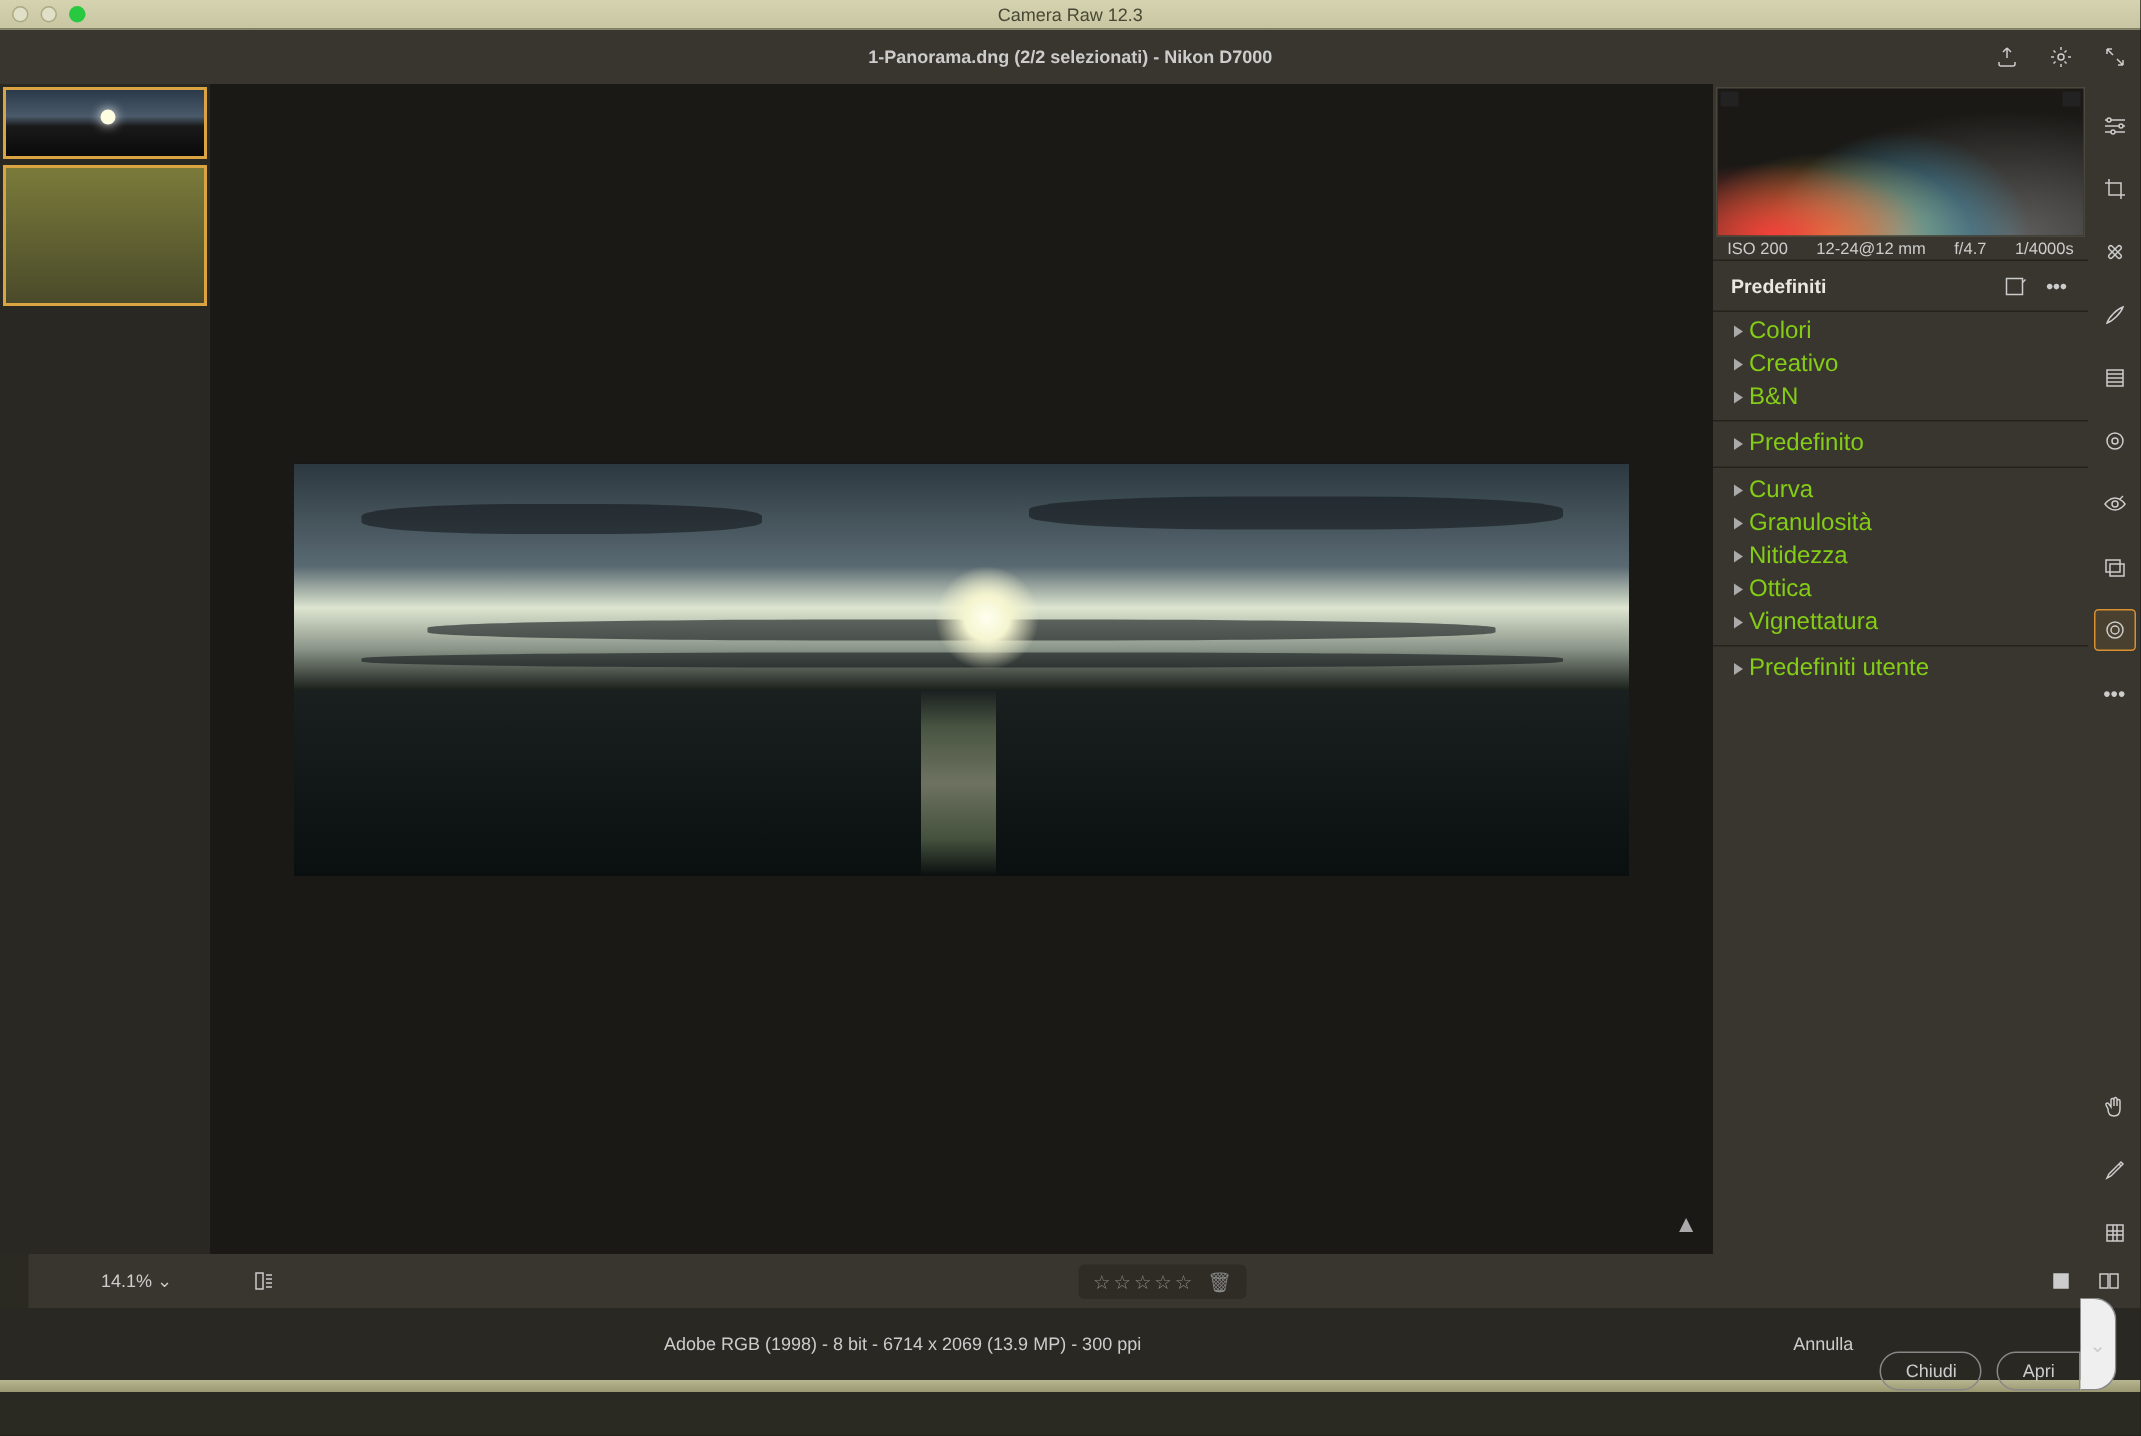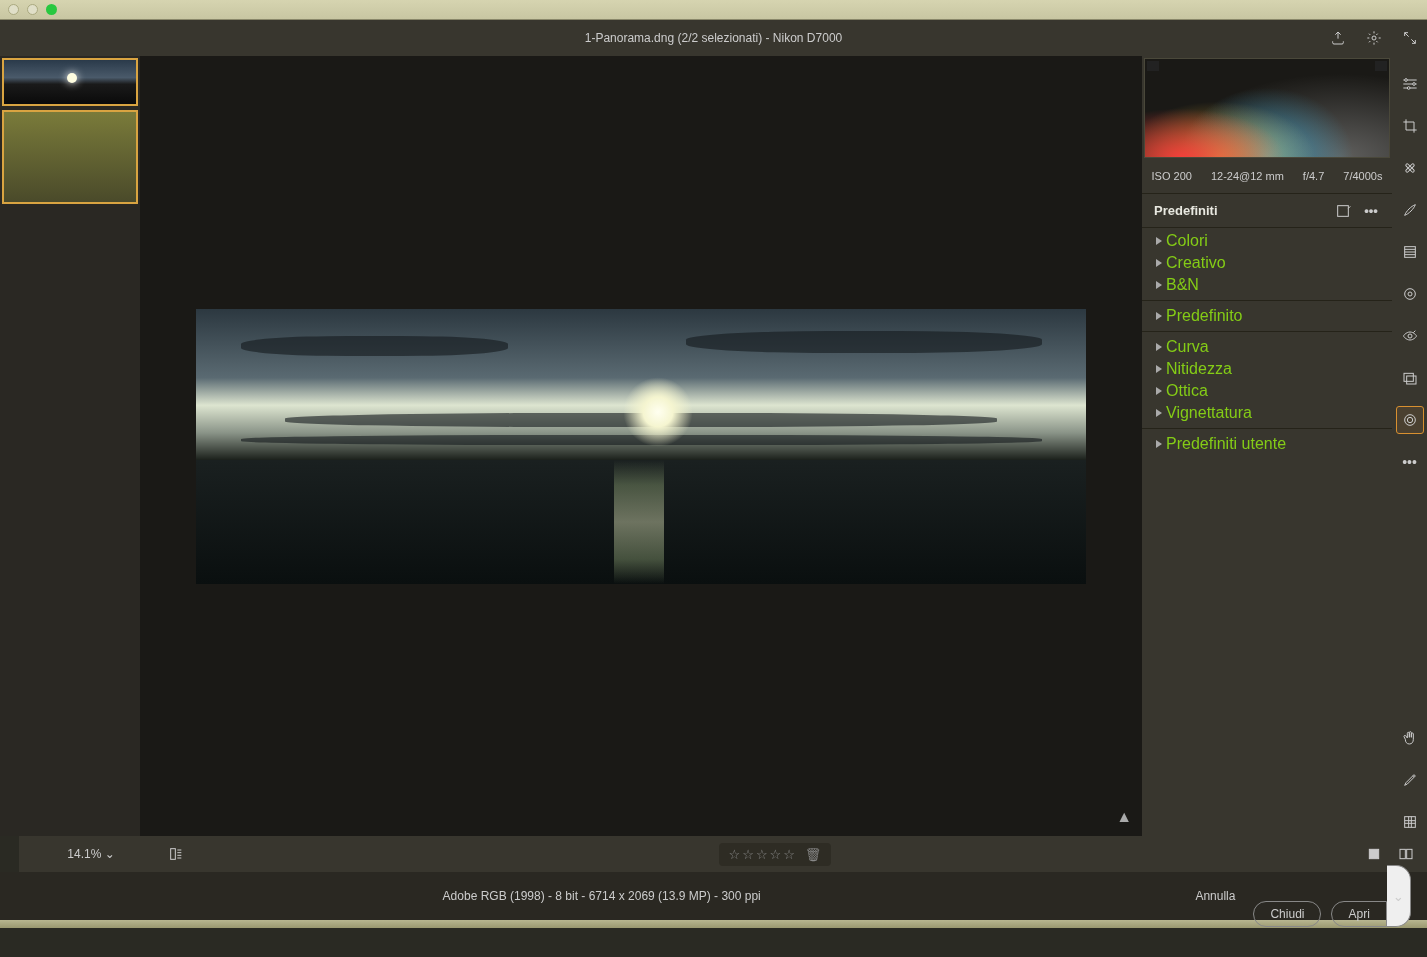--- a/index.html
+++ b/index.html
@@ -9,21 +9,21 @@
 .titlebar { height: 20px; background: linear-gradient(#d6d4b0,#c8c6a2); display: flex; align-items: center; position: relative; border-bottom: 1px solid #8a886a; }
 .traffic { display: flex; gap: 8px; padding-left: 8px; }
 .dot { width: 11px; height: 11px; border-radius: 50%; }
 .dot.r { background: #e0dfc8; border:1px solid #aaa97f;}
 .dot.y { background: #e0dfc8; border:1px solid #aaa97f;}
 .dot.g { background: #28c840; }
 .titlebar .title { position: absolute; left: 0; right: 0; text-align: center; font-size: 12px; color: #484836; }
 
 
 .header { height: 36px; background: #38362e; display: flex; align-items: center; color: #ccc; font-size: 12px; position: relative; }
-.header .fname { position: absolute; left: 0; right:0; text-align:center; }
+.header .fname { position: absolute; left: 0; right:0; text-align:center;font-weight:bold; }
 .header .icons { position: absolute; right: 8px; display: flex; gap: 18px; align-items:center; }
 .icn { width: 18px; height: 18px; display:flex; align-items:center; justify-content:center; color:#ccc; }
 
 
 .main { display: flex; height: 780px; }
 .filmstrip { width: 140px; background: #2a2823; padding: 2px; display:flex; flex-direction:column; gap:4px;}
 .thumb { width: 136px; border: 2px solid transparent; }
 .thumb.sel { border-color: #d9a441; }
 .thumb-inner { width:100%; height:44px; background:#333; position:relative; overflow:hidden;}
 .thumb2 .thumb-inner{ height:90px; background:linear-gradient(#7a7b3a,#4a4a2a);}
@@ -36,21 +36,21 @@
 .sun{position:absolute;left:48%;top:25%;width:70px;height:70px;background:radial-gradient(#fffff0,#f5f5d0 30%,transparent 70%);border-radius:50%;}
 .water{position:absolute;bottom:0;left:0;right:0;height:45%;background:linear-gradient(#1a2020,#0a0f0f);}
 .reflection{position:absolute;left:47%;bottom:0;width:50px;height:45%;background:linear-gradient(transparent,#6a7a5a 20%,#aab090 50%,#6a7a5a 80%,transparent);opacity:.6;}
 .cloud{position:absolute;background:rgba(20,25,28,.6);border-radius:40%;}
 .warn-tri{position:absolute;right:10px;bottom:10px;color:#aaa;font-size:16px;}
 
 .right-panel { width: 250px; background: #38362e; display:flex; flex-direction:column;}
 .histogram { height: 100px; margin: 2px 2px 0; position: relative; background: radial-gradient(ellipse at 15% 100%, rgba(255,60,60,.9) 0%, transparent 35%), radial-gradient(ellipse at 30% 100%, rgba(255,200,60,.7) 0%, transparent 40%), radial-gradient(ellipse at 50% 100%, rgba(60,200,255,.6) 0%, transparent 50%), radial-gradient(ellipse at 80% 100%, rgba(200,200,200,.4) 0%, transparent 60%), #1a1916; border:1px solid #4a483a;}
 .hist-clip{position:absolute;top:2px;width:12px;height:10px;background:#222;}
 .hist-clip.l{left:2px;} .hist-clip.r{right:2px;}
-.exif{height:36px;display:flex;justify-content:space-around;align-items:center;color:#ccc;font-size:11px;border-bottom:1px solid #252319;}
+.exif{height:16px;display:flex;justify-content:space-around;align-items:center;color:#ccc;font-size:11px;border-bottom:1px solid #252319;}
 .panel-head{height:34px;display:flex;align-items:center;padding:0 12px;color:#e8e8e0;font-size:13px;font-weight:600;border-bottom:1px solid #252319;}
 .panel-head .sp{flex:1;}
 .plist{padding:2px 0;}
 .prow{height:22px;display:flex;align-items:center;padding:0 14px;color:#84cc16;font-size:16px;gap:4px;cursor:pointer;}
 .tri{width:0;height:0;border-top:4px solid transparent;border-bottom:4px solid transparent;border-left:6px solid #aaa;}
 .divider{height:1px;background:#252319;margin:4px 0;}
 
 .toolbar { width: 35px; background: #38362e; display:flex;flex-direction:column;align-items:center;padding-top:14px;gap:14px;}
 .tool{width:28px;height:28px;display:flex;align-items:center;justify-content:center;color:#ccc;border-radius:3px;}
 .tool.active{border:1px solid #d89030;background:#4a4030;}
@@ -80,20 +80,21 @@
 </style>
 </head>
 <body>
 
 <div class="titlebar">
   <div class="traffic">
     <div class="dot r"></div>
     <div class="dot y"></div>
     <div class="dot g"></div>
   </div>
+  <div class="title">Camera Raw 12.3</div>
 </div>
 
 <div class="header">
   <div class="fname">1-Panorama.dng (2/2 selezionati)  -  Nikon D7000</div>
   <div class="icons">
     <div class="icn">
         <svg viewBox="0 0 24 24">
           <path d="M12 3v10m0-10l-4 4m4-4l4 4M4 17v2a2 2 0 002 2h12a2 2 0 002-2v-2"></path>
         </svg>
       </div>
@@ -141,21 +142,21 @@
 
   <div class="right-panel">
     <div class="histogram">
       <div class="hist-clip l"></div>
       <div class="hist-clip r"></div>
     </div>
     <div class="exif">
       <span>ISO 200</span>
       <span>12-24@12 mm</span>
       <span>f/4.7</span>
-      <span>7/4000s</span>
+      <span>1/4000s</span>
     </div>
     <div class="panel-head">
       <span>Predefiniti</span>
       <span class="sp"></span>
       <span class="icn">
           <svg viewBox="0 0 24 24">
             <rect x="4" y="4" width="16" height="16"></rect>
             <path d="M20 8l3-3"></path>
           </svg>
         </span>
@@ -179,20 +180,24 @@
           <span class="tri"></span>
           <span>Predefinito</span>
         </div>
       <div class="divider"></div>
       <div class="prow">
           <span class="tri"></span>
           <span>Curva</span>
         </div>
       <div class="prow">
           <span class="tri"></span>
+          <span>Granulosità</span>
+        </div>
+      <div class="prow">
+          <span class="tri"></span>
           <span>Nitidezza</span>
         </div>
       <div class="prow">
           <span class="tri"></span>
           <span>Ottica</span>
         </div>
       <div class="prow">
           <span class="tri"></span>
           <span>Vignettatura</span>
         </div>

